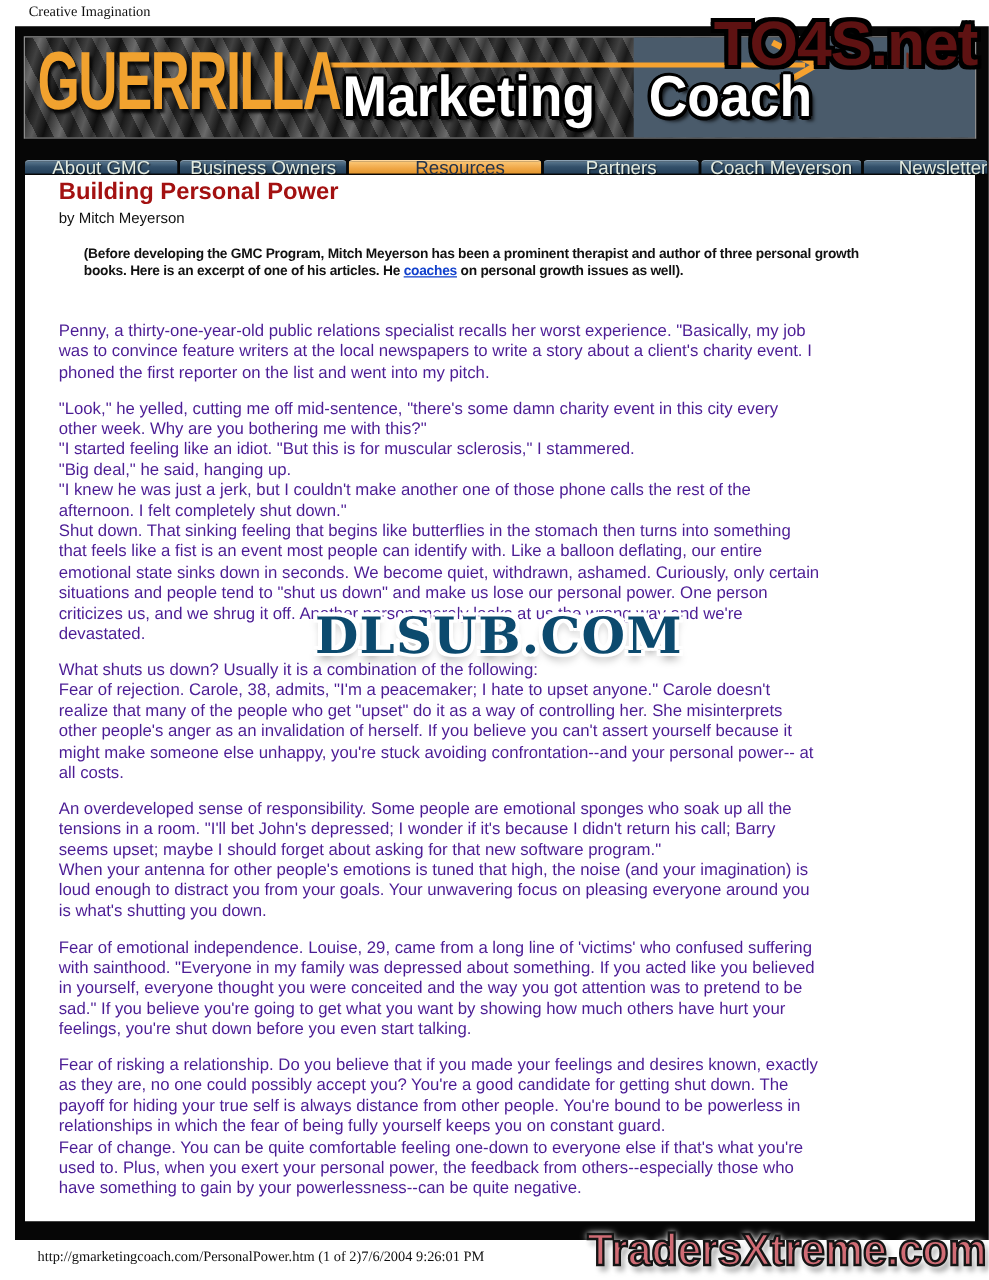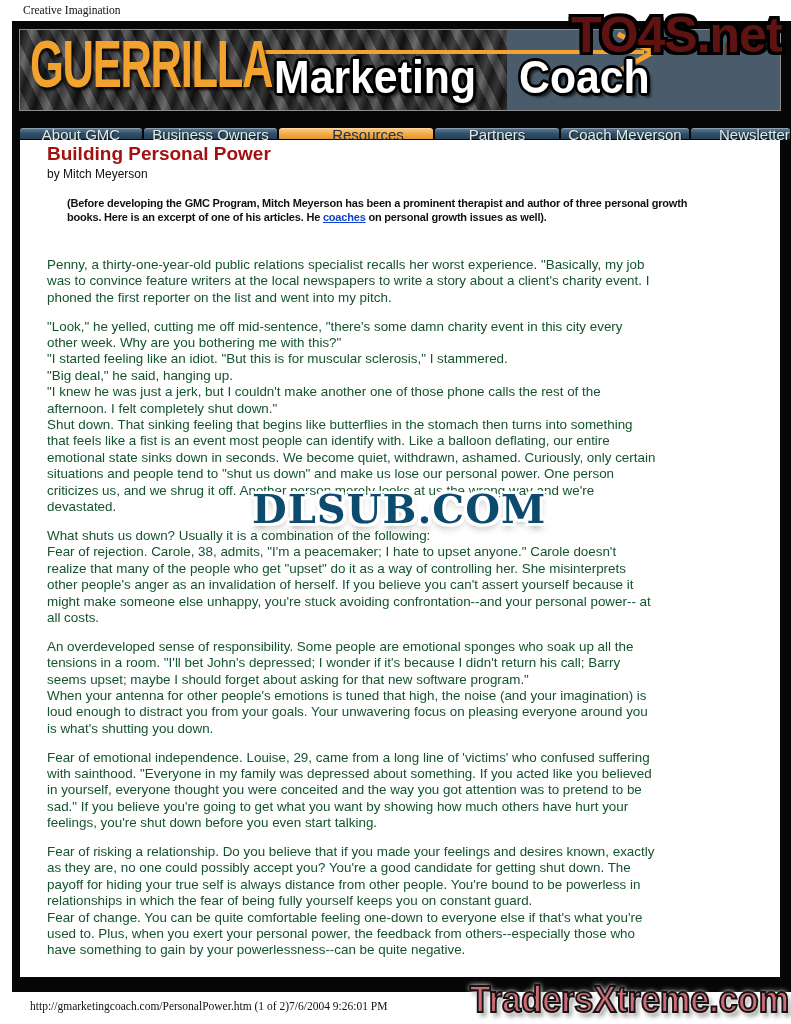--- a/index.html
+++ b/index.html
@@ -86,21 +86,21 @@
     font-size:19px;font-weight:bold;color:#a31111;margin:0;line-height:22px;
   }
   .byline{margin-top:1px;font-size:12px;color:#111;line-height:16px;}
   .intro{
     margin-top:15px;font-size:11px;font-weight:bold;color:#111;
     line-height:13.5px;letter-spacing:-0.2px;white-space:pre-line;margin-left:20px;
   }
   .intro a, .intro .link{color:#1140cc;text-decoration:underline;cursor:pointer;}
   .paragraphs{margin-top:33px;}
   .para{
-    font-size:13.4px;color:#14532d;line-height:16.4px;
+    font-size:13.4px;color:#4c1d95;line-height:16.4px;
     white-space:pre-line;margin:0 0 12.4px 0;
   }
   
   .footer-line{
     position:absolute;top:1000px;left:30px;
     font-family:"Liberation Serif",serif;font-size:11.5px;color:#101010;
   }
   
   .wm-topright{
     position:absolute;top:6px;left:571px;z-index:20;

